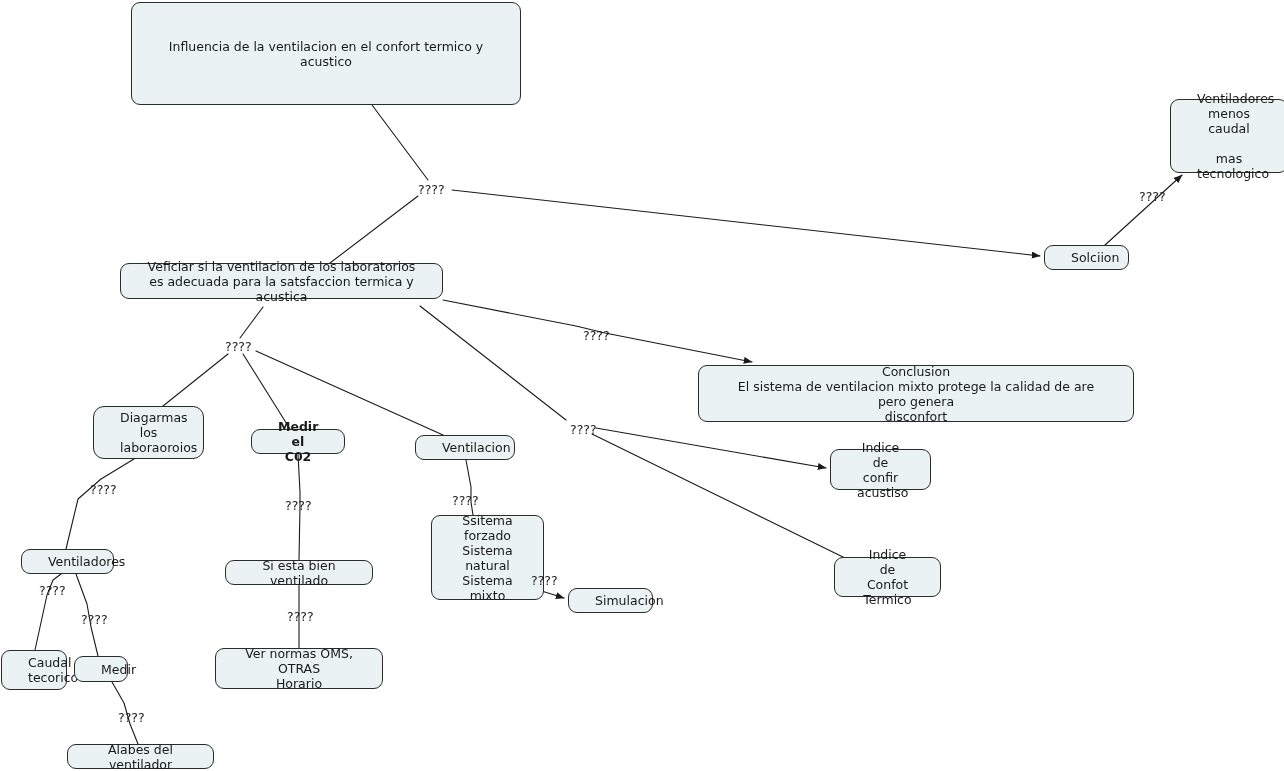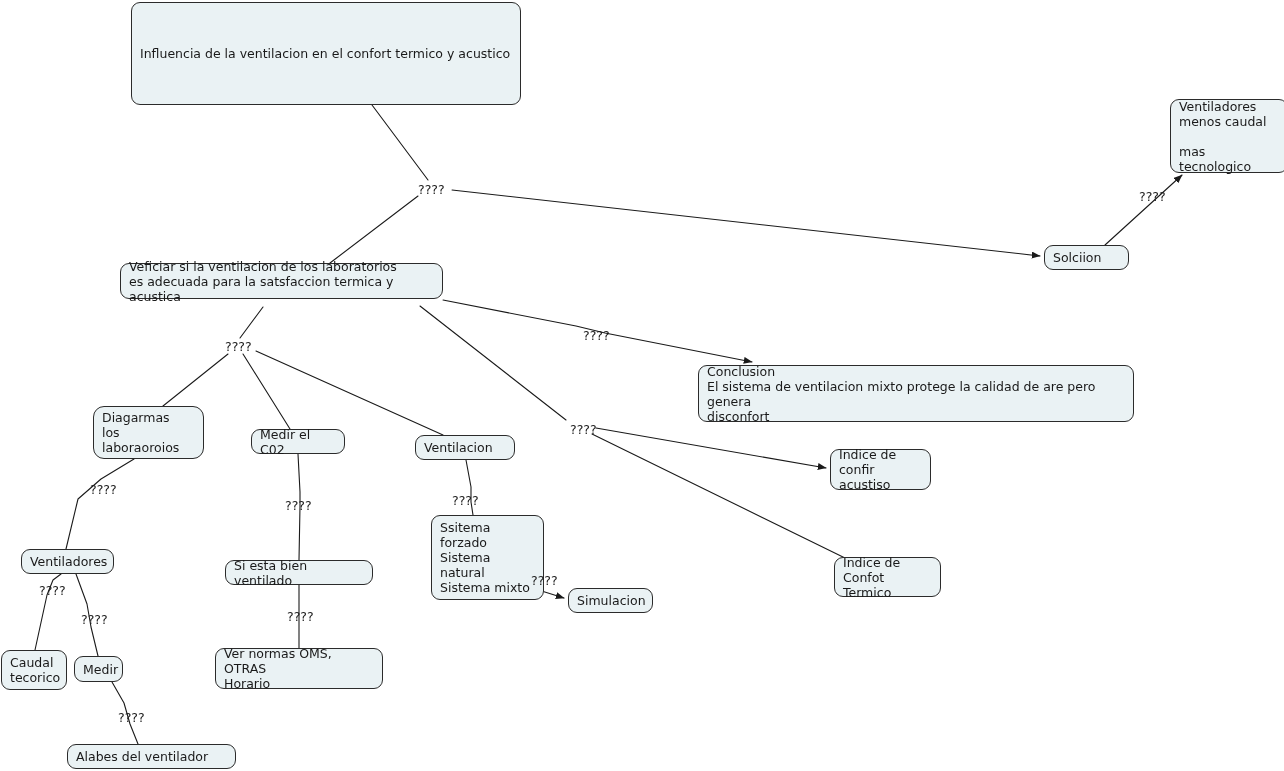--- a/index.html
+++ b/index.html
@@ -31,21 +31,22 @@
     box-sizing: border-box;
     background: #eaf2f4;
     border: 1px solid #2b2b2b;
     border-radius: 9px;
     color: #1a1a1a;
     font-size: 12.5px;
     line-height: 15px;
     display: flex;
     align-items: center;
     justify-content: center;
-    padding: 3px 8px;
+    text-align: center;
+    padding: 3px 26px;
     white-space: pre-line;
     z-index: 2;
   }
   .node-inner { width: 100%; }
   .edge-label {
     position: absolute;
     font-size: 12.5px;
     line-height: 13px;
     color: #1a1a1a;
     background: transparent;
@@ -95,38 +96,38 @@
 
 mas tecnologico</div></div>
       <div class="node" style="left: 1044px; top: 245px; width: 85px; height: 25px;"><div class="node-inner">Solciion</div></div>
       <div class="node" style="left: 120px; top: 263px; width: 323px; height: 36px;"><div class="node-inner">Veficiar si la ventilacion de los laboratorios
 es adecuada para la satsfaccion termica y acustica</div></div>
       <div class="node" style="left: 698px; top: 365px; width: 436px; height: 57px;"><div class="node-inner">Conclusion
 El sistema de ventilacion mixto protege la calidad de are pero genera
 disconfort</div></div>
       <div class="node" style="left: 93px; top: 406px; width: 111px; height: 53px; border-radius: 11px;"><div class="node-inner">Diagarmas
 los laboraoroios</div></div>
-      <div class="node" style="left: 251px; top: 429px; width: 94px; height: 25px;"><div class="node-inner">Medir el C02</div></div>
+      <div class="node" style="left: 251px; top: 429px; width: 94px; height: 25px; font-weight: bold;"><div class="node-inner">Medir el C02</div></div>
       <div class="node" style="left: 415px; top: 435px; width: 100px; height: 25px;"><div class="node-inner">Ventilacion</div></div>
       <div class="node" style="left: 830px; top: 449px; width: 101px; height: 41px;"><div class="node-inner">Indice de
 confir acustiso</div></div>
       <div class="node" style="left: 419px; top: 515px; width: 113px; height: 85px; margin-left: 12px;"><div class="node-inner">Ssitema forzado
 Sistema natural
 Sistema mixto</div></div>
       <div class="node" style="left: 21px; top: 549px; width: 93px; height: 25px;"><div class="node-inner">Ventiladores</div></div>
       <div class="node" style="left: 225px; top: 560px; width: 148px; height: 25px;"><div class="node-inner">Si esta bien ventilado</div></div>
       <div class="node" style="left: 834px; top: 557px; width: 107px; height: 40px;"><div class="node-inner">Indice de
 Confot Termico</div></div>
       <div class="node" style="left: 568px; top: 588px; width: 85px; height: 25px;"><div class="node-inner">Simulacion</div></div>
       <div class="node" style="left: 1px; top: 650px; width: 66px; height: 40px;"><div class="node-inner">Caudal
 tecorico</div></div>
       <div class="node" style="left: 74px; top: 656px; width: 49px; height: 26px;"><div class="node-inner">Medir</div></div>
       <div class="node" style="left: 215px; top: 648px; width: 168px; height: 41px;"><div class="node-inner">Ver normas OMS, OTRAS
 Horario</div></div>
-      <div class="node" style="left: 67px; top: 744px; width: 169px; height: 25px;"><div class="node-inner">Alabes del ventilador</div></div>
+      <div class="node" style="left: 67px; top: 744px; width: 147px; height: 25px;"><div class="node-inner">Alabes del ventilador</div></div>
     </div>
   <div id="label-layer">
       <div class="edge-label" style="left: 418px; top: 183px;">????</div>
       <div class="edge-label" style="left: 1139px; top: 190px;">????</div>
       <div class="edge-label" style="left: 583px; top: 329px;">????</div>
       <div class="edge-label" style="left: 225px; top: 340px;">????</div>
       <div class="edge-label" style="left: 570px; top: 423px;">????</div>
       <div class="edge-label" style="left: 90px; top: 483px;">????</div>
       <div class="edge-label" style="left: 285px; top: 499px;">????</div>
       <div class="edge-label" style="left: 452px; top: 494px;">????</div>

